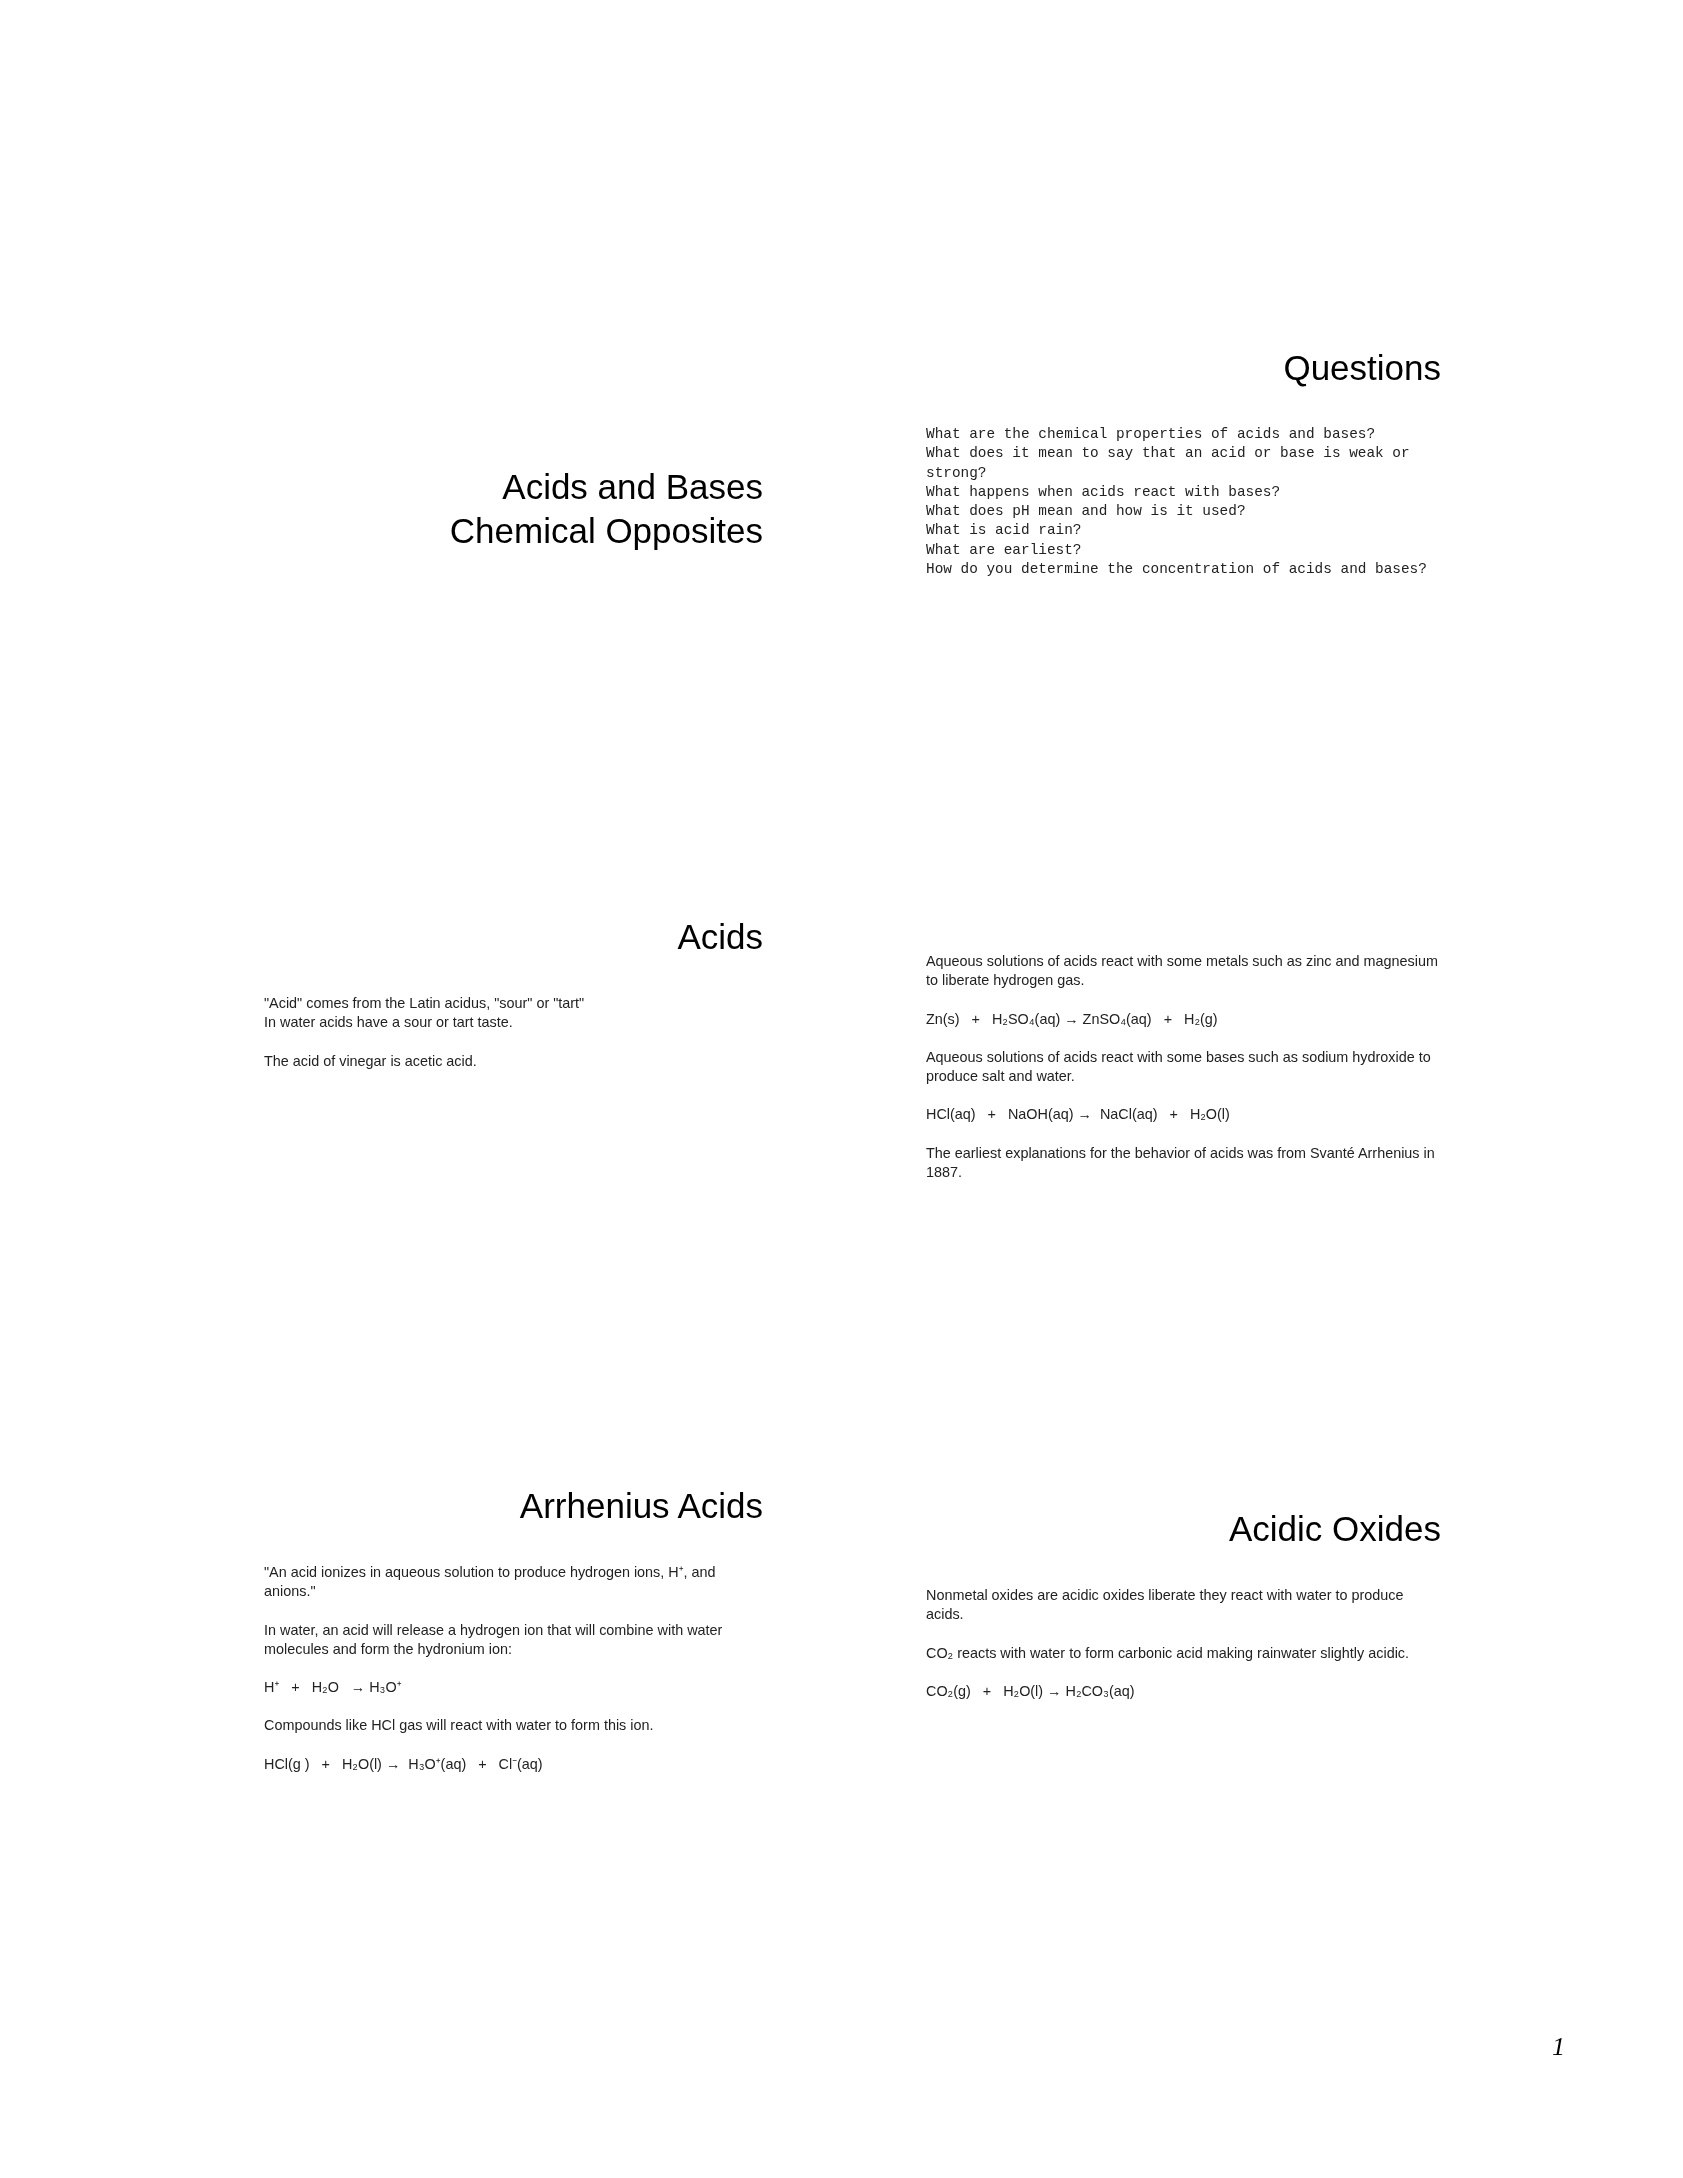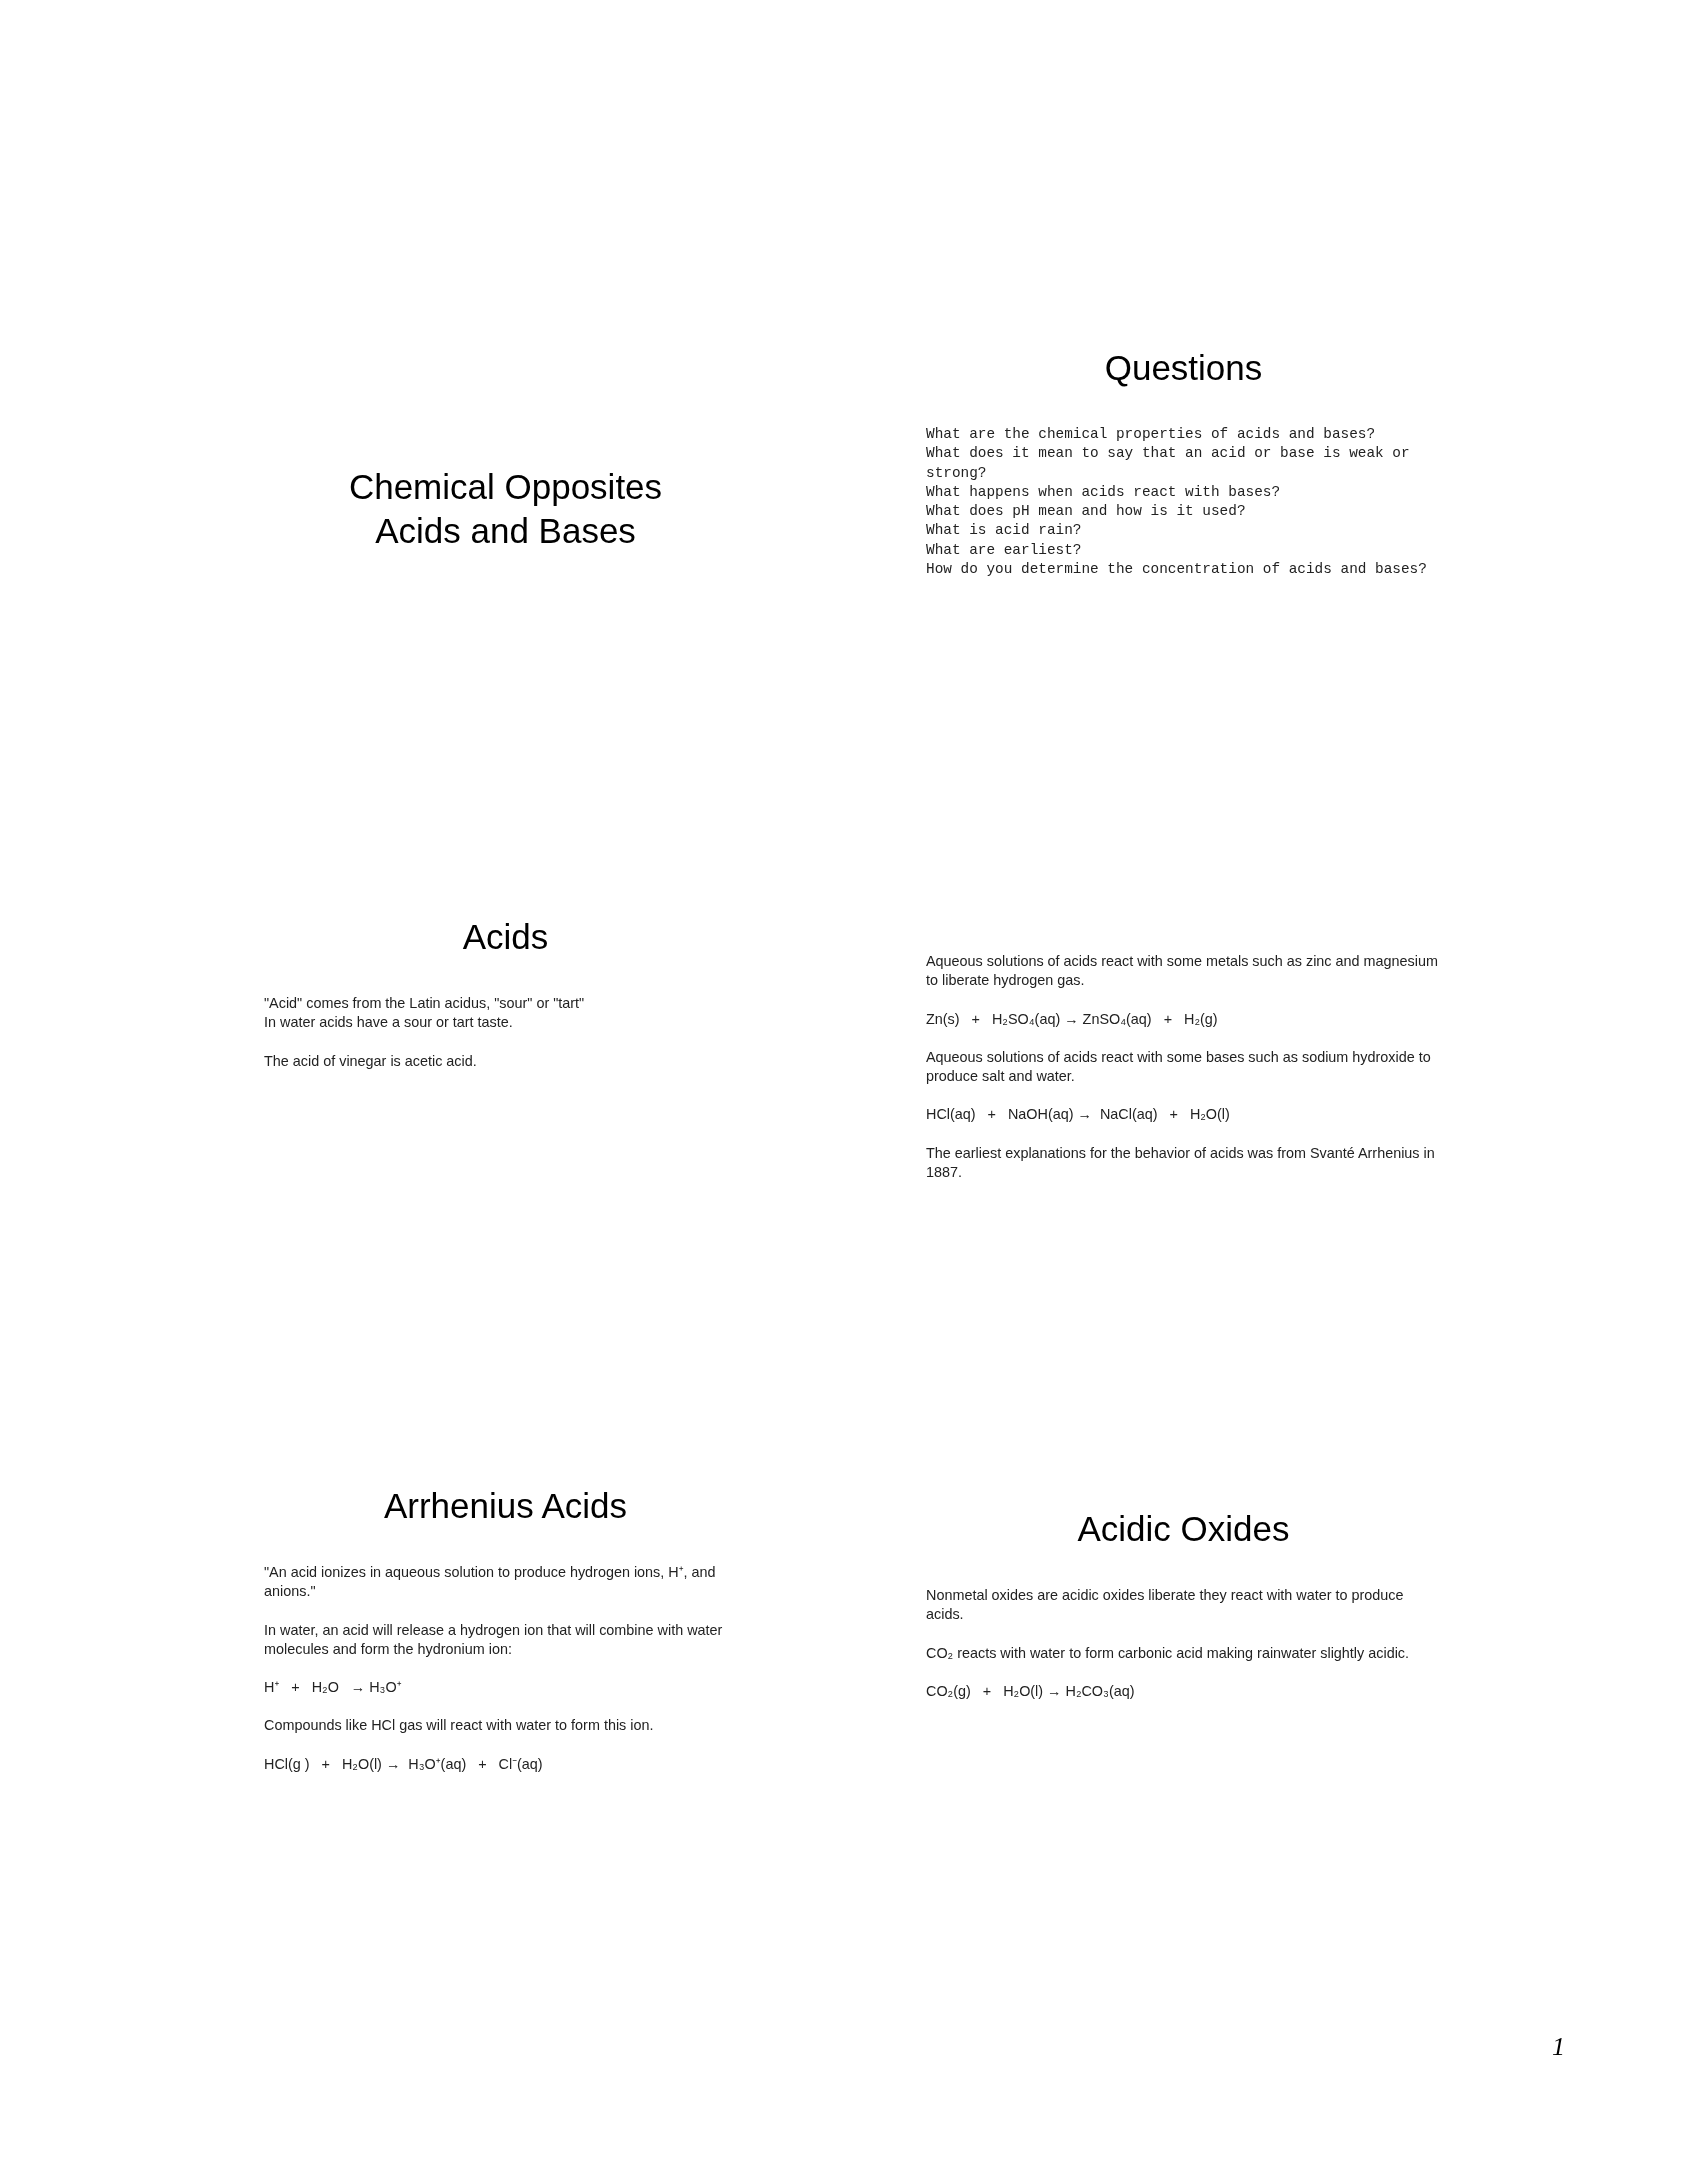--- a/index.html
+++ b/index.html
@@ -2,21 +2,21 @@
 <html><head>
 <meta charset="utf-8">
 <style>
   html, body { margin: 0; padding: 0; background: #ffffff; }
   body {
     width: 1683px; height: 2178px; position: relative; overflow: hidden;
     font-family: "Liberation Sans", sans-serif; color: #000;
   }
   .slide { position: absolute; width: 515px; }
   .slide-title {
-    text-align: center; font-size: 35px; line-height: 42px; font-weight: normal;
+    text-align: right; font-size: 35px; line-height: 42px; font-weight: normal;
     margin: 0; color: #000;
   }
   .body { font-size: 14.4px; line-height: 19.3px; color: #222; margin-top: 35px; }
   .body p { margin: 0 0 19px 0; white-space: pre-line; }
   .eq { text-align: left; margin: 0 0 19px 0; word-spacing: 0; }
   .eq .t { white-space: pre; }
   .q-list { margin: 0; padding: 0; list-style: none; }
   .q-list li { margin: 0; font-family: Liberation Mono, monospace; }
   .page-number {
     position: absolute; left: 1552px; top: 2032px;
@@ -30,22 +30,22 @@
   #s5 { left: 248px; top: 1485px; }
   #s6 { left: 926px; top: 1508px; }
   #s2 .body, #s3 .body, #s4 .body, #s5 .body, #s6 .body { margin-top: 36px; }
   #s3 .body, #s5 .body { padding-left: 16px; }
 </style>
 </head>
 <body>
 
 <section class="slide" id="s1">
   <h1 class="slide-title">
+    <div>Acids and Bases</div>
     <div>Chemical Opposites</div>
-    <div>Acids and Bases</div>
   </h1>
 </section>
 
 <section class="slide" id="s2">
   <h2 class="slide-title">Questions</h2>
   <div class="body">
     <ul class="q-list">
       <li>What are the chemical properties of acids and bases?</li>
       <li>What does it mean to say that an acid or base is weak or strong?</li>
       <li>What happens when acids react with bases?</li>

